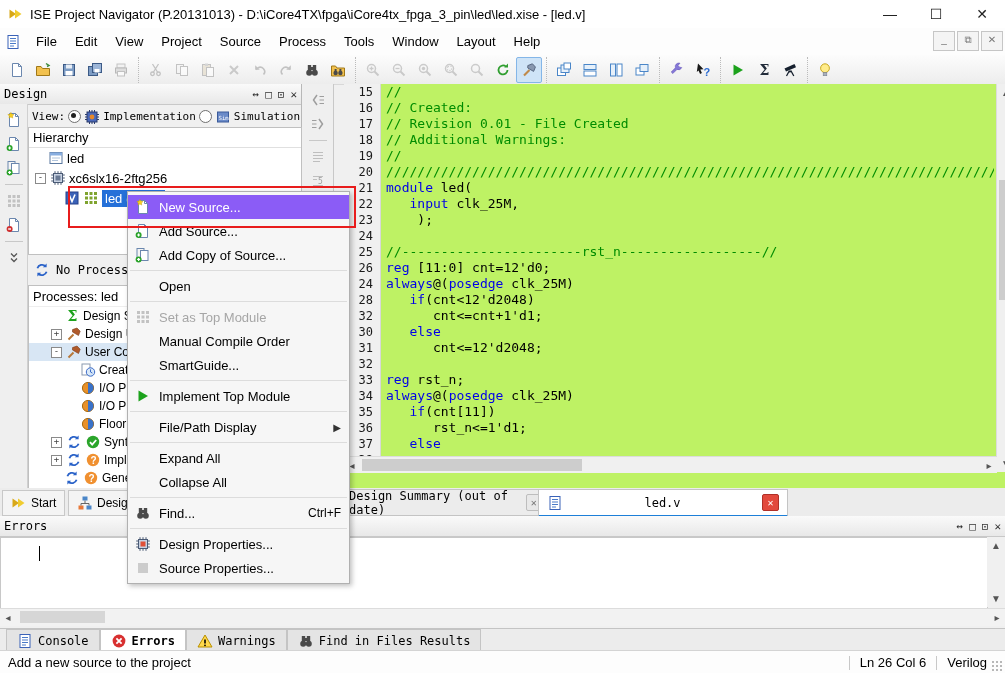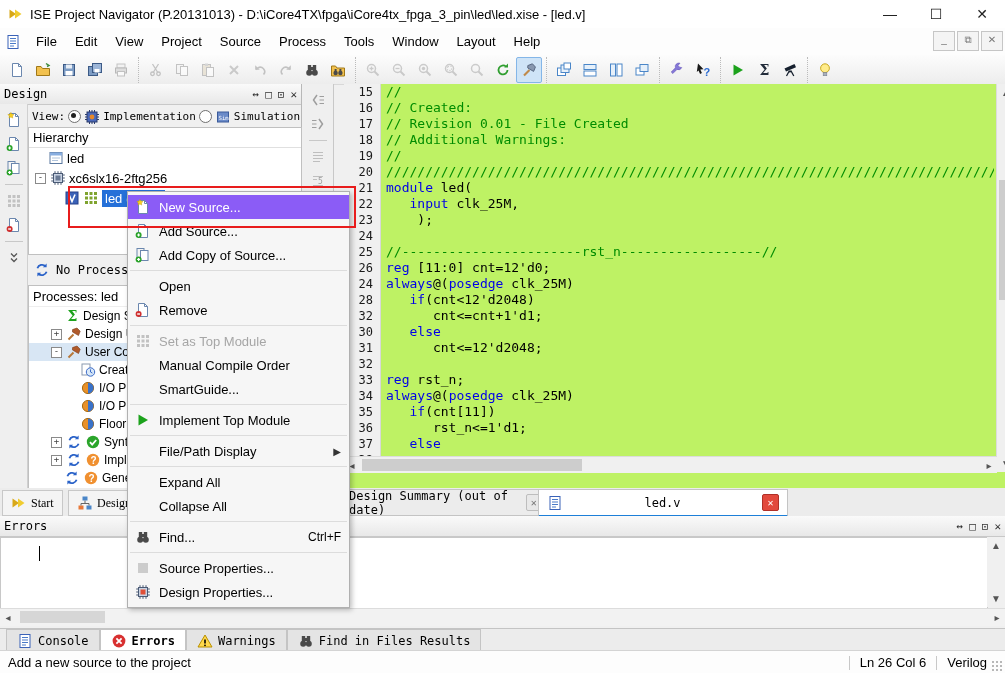--- a/index.html
+++ b/index.html
@@ -62,21 +62,21 @@
   .c{color:#008c00;} .k{color:#0000e8;} .p{color:#000;}
   #vsb{position:absolute;right:0;top:0;width:18px;height:388px;background:#f0f0f0;border-left:1px solid #dcdcdc;}
   .sbarrow{height:17px;text-align:center;font-size:10px;color:#555;line-height:17px;}
   #vsb-thumb{position:absolute;left:2px;top:96px;width:14px;height:120px;background:#cdcdcd;}
   #hsb{position:absolute;left:0;top:372px;width:653px;height:16px;background:#f0f0f0;border-top:1px solid #dcdcdc;}
   #hsb .sbarrow{position:absolute;top:0;width:16px;}
   #hsb-thumb{position:absolute;left:18px;top:2px;width:220px;height:12px;background:#cdcdcd;}
   
   #tabrow{left:0;top:488px;width:1005px;height:28px;background:#ececec;border-bottom:1px solid #c8c8c8;position:absolute;}
   .ltab{position:absolute;top:2px;height:24px;display:flex;align-items:center;gap:4px;padding:0 8px;
-        font-family:Liberation Serif, serif;font-size:12px;background:#f4f4f4;border:1px solid #c8c8c8;}
+        font-family:Liberation Sans, sans-serif;font-size:12px;background:#f4f4f4;border:1px solid #c8c8c8;}
   .etab{position:absolute;top:1px;height:25px;display:flex;align-items:center;gap:6px;padding:0 8px;
         font-family:"DejaVu Sans Mono",monospace;font-size:12px;background:#ececec;border:1px solid #c4c4c4;}
   .etab.active{background:#fff;border-bottom:3px solid #1d7fd8;}
   .closebox{width:15px;height:15px;border-radius:2px;display:flex;align-items:center;justify-content:center;font-size:10px;}
   .closebox.red{background:#e2493d;color:#fff;border:1px solid #b03028;}
   .closebox.gray{background:#e8e8e8;color:#777;border:1px solid #bdbdbd;}
   
   #errors-panel{left:0;top:516px;width:1005px;height:112px;background:#f0f0f0;position:absolute;}
   #errors-body{position:absolute;left:0;top:21px;width:986px;height:70px;background:#fff;border:1px solid #c8c8c8;}
   #err-caret{position:absolute;left:38px;top:8px;width:1px;height:15px;background:#000;}
@@ -886,31 +886,20 @@
           <path d="M2.1 12.4h3M3.6 10.9v3" stroke="#fff" stroke-width="1.2"></path>
         </svg>
       </span>
       <span class="lbl">Add Copy of Source...</span>
     </div>
     <div class="msep"></div>
     <div class="mitem">
       <span class="mico"></span>
       <span class="lbl">Open</span>
     </div>
-    <div class="mitem">
-      <span class="mico">
-        <svg viewBox="0 0 16 16" width="16" height="16">
-          <path d="M3.5 1.5h6l3 3v10h-9z" fill="#fff" stroke="#6b87ae"></path>
-          <path d="M9.5 1.5v3h3" fill="none" stroke="#6b87ae"></path>
-          <circle cx="3.6" cy="12" r="3" fill="#d03030"></circle>
-          <path d="M2.2 12h2.8" stroke="#fff" stroke-width="1.4"></path>
-        </svg>
-      </span>
-      <span class="lbl">Remove</span>
-    </div>
     <div class="msep"></div>
     <div class="mitem dis">
       <span class="mico">
         <svg viewBox="0 0 16 16" width="16" height="16">
           <g fill="#c2c2c2">
             <rect x="2" y="2" width="3" height="3"></rect>
             <rect x="6.5" y="2" width="3" height="3"></rect>
             <rect x="11" y="2" width="3" height="3"></rect>
             <rect x="2" y="6.5" width="3" height="3"></rect>
             <rect x="6.5" y="6.5" width="3" height="3"></rect>
@@ -966,30 +955,30 @@
           <circle cx="10.8" cy="10.8" r="3" fill="#4a4a4a"></circle>
         </svg>
       </span>
       <span class="lbl">Find...</span>
       <span class="msc">Ctrl+F</span>
     </div>
     <div class="msep"></div>
     <div class="mitem">
       <span class="mico">
         <svg viewBox="0 0 16 16" width="16" height="16">
-          <rect x="3" y="3" width="10" height="10" fill="#ccc"></rect>
-        </svg>
-      </span>
-      <span class="lbl">Source Properties...</span>
-    </div>
-    <div class="mitem">
-      <span class="mico">
-        <svg viewBox="0 0 16 16" width="16" height="16">
           <rect x="3.5" y="3.5" width="9" height="9" fill="#c8d2e2" stroke="#4a5a74"></rect>
           <rect x="5.5" y="5.5" width="5" height="5" fill="#e05038"></rect>
           <path d="M5 1.2v2.3M8 1.2v2.3M11 1.2v2.3M5 12.5v2.3M8 12.5v2.3M11 12.5v2.3M1.2 5h2.3M1.2 8h2.3M1.2 11h2.3M12.5 5h2.3M12.5 8h2.3M12.5 11h2.3" stroke="#4a5a74"></path>
         </svg>
       </span>
       <span class="lbl">Design Properties...</span>
     </div>
+    <div class="mitem">
+      <span class="mico">
+        <svg viewBox="0 0 16 16" width="16" height="16">
+          <rect x="3" y="3" width="10" height="10" fill="#ccc"></rect>
+        </svg>
+      </span>
+      <span class="lbl">Source Properties...</span>
+    </div>
   </div>
 
 <div id="redrect"></div>
 
 </body></html>

